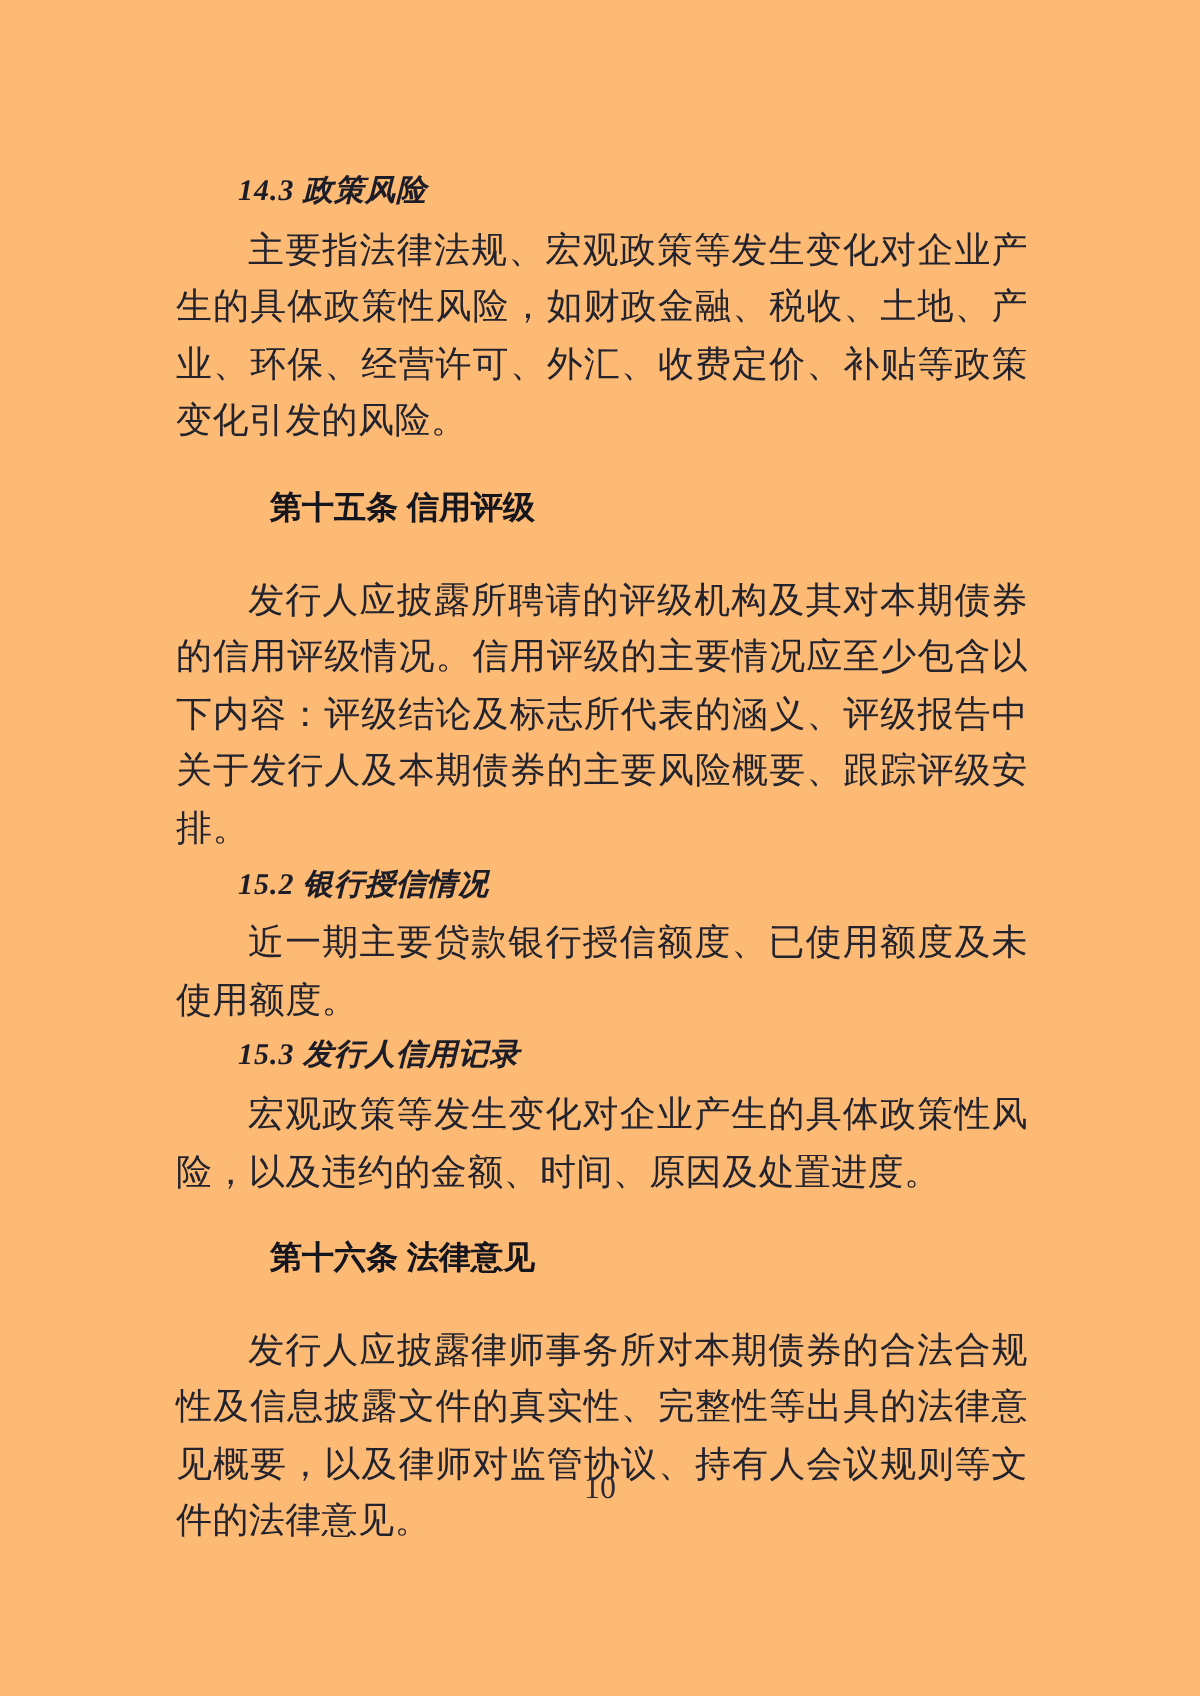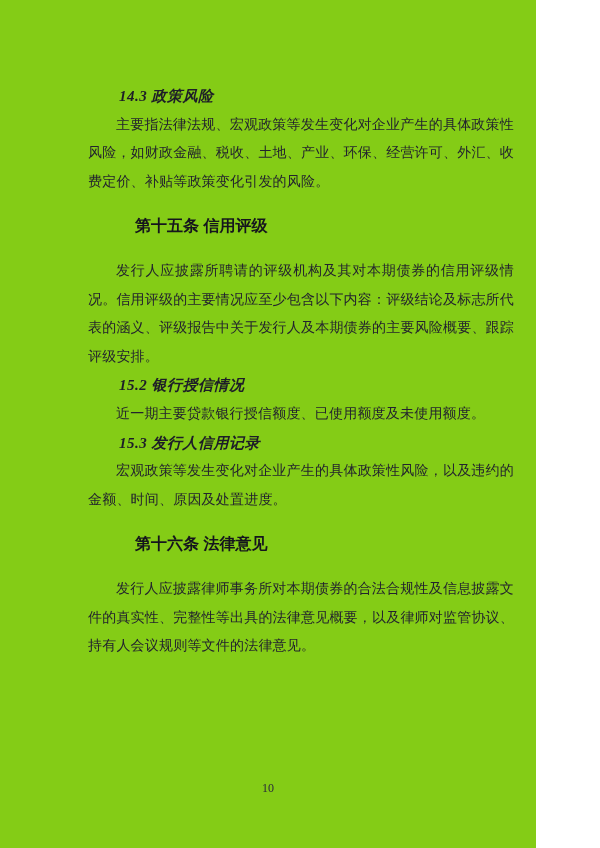--- a/index.html
+++ b/index.html
@@ -7,35 +7,35 @@
     padding: 0;
     background: #ffffff;
   }
   body {
     width: 600px;
     height: 848px;
     font-family: "Liberation Serif", serif;
   }
   .page {
     position: relative;
-    width: 536px;
+    width: 600px;
     height: 848px;
-    background: #84cc16;
+    background: #fdba74;
     overflow: hidden;
   }
   .content {
     position: absolute;
     left: 88px;
     top: 82px;
     width: 426px;
     color: #23232e;
   }
   .paragraph {
     margin: 0;
-    font-size: 14px;
+    font-size: 18px;
     line-height: 28.6px;
     text-align: justify;
     text-indent: 2em;
     letter-spacing: 0.2px;
     font-family: "Liberation Serif", serif;
     color: #23232e;
   }
   .heading {
     margin: 16px;
     font-size: 16px;
@@ -52,24 +52,24 @@
     font-weight: bold;
     font-style: italic;
     padding-left: 31px;
     letter-spacing: 0.5px;
     font-family: "Liberation Serif", serif;
     color: #1d1d28;
   }
   .footer {
     position: absolute;
     left: 0;
-    top: 781px;
+    top: 736px;
     width: 100%;
     text-align: center;
-    font-size: 12px;
+    font-size: 16px;
     color: #2a2a3a;
     font-family: "Liberation Serif", serif;
   }
 </style>
 </head>
 <body>
 
 <div class="page">
   <main class="content">
 

